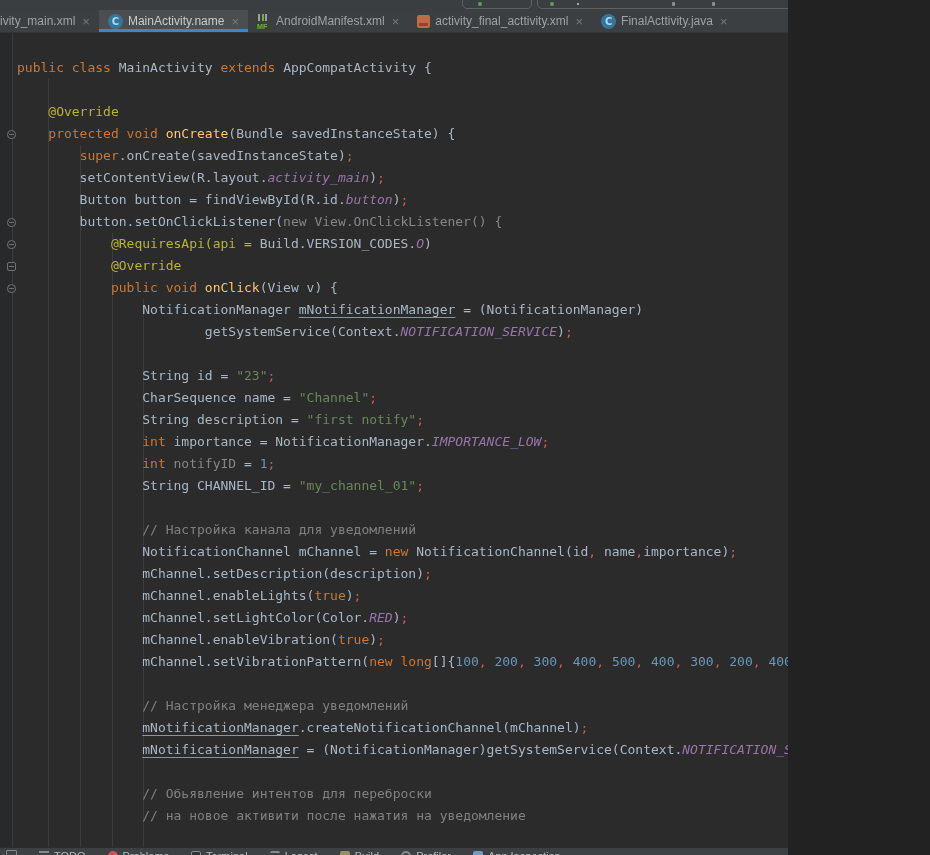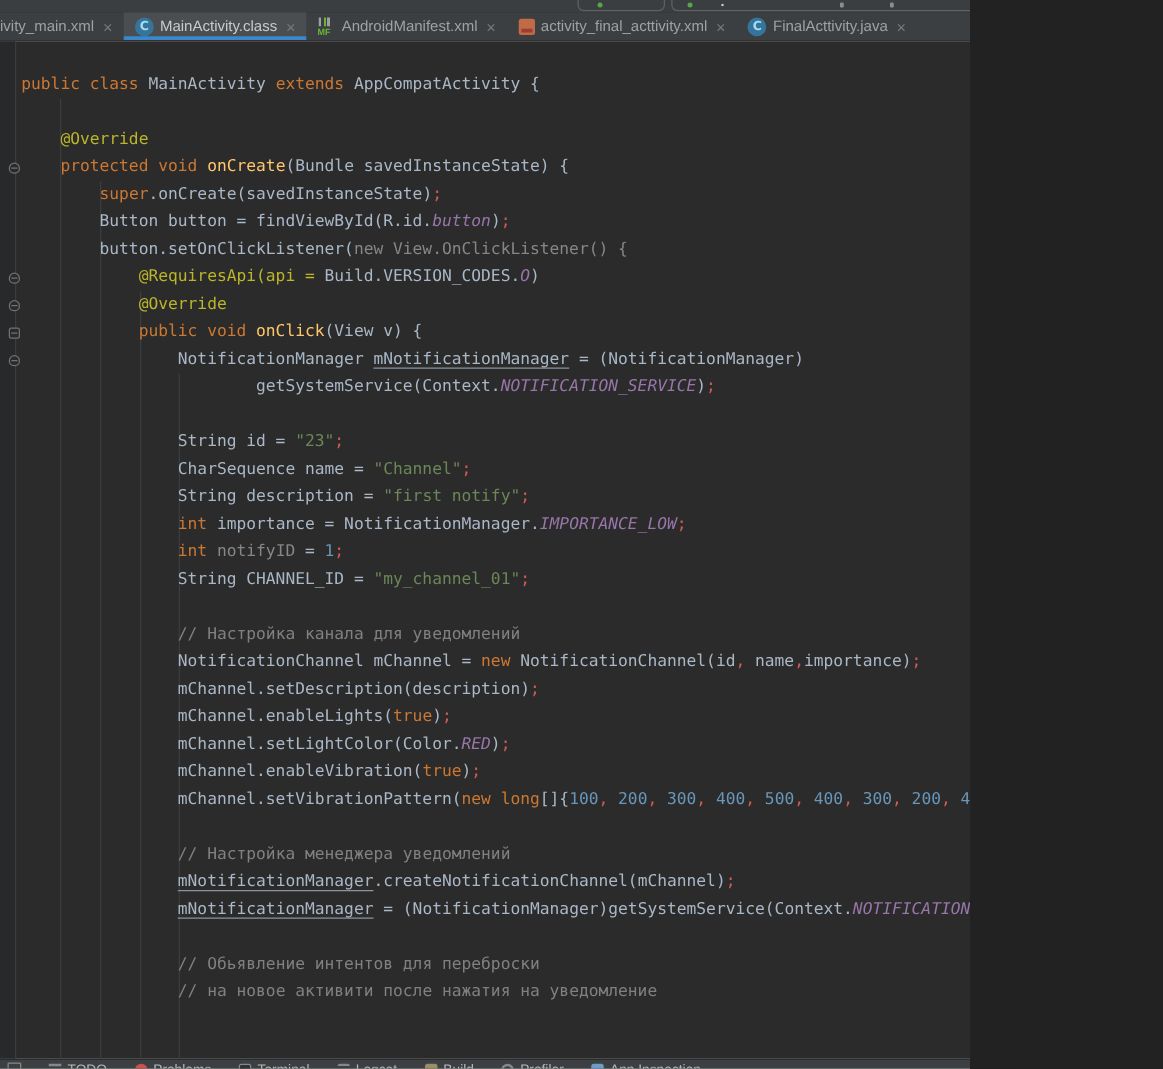--- a/index.html
+++ b/index.html
@@ -1,17 +1,17 @@
 <!DOCTYPE html>
 <html><head>
 <meta charset="utf-8">
 <style>
   html,body{margin:0;padding:0;background:#222;}
-  .screen{position:relative;width:776px;height:855px;overflow:hidden;background:#ffffff;
-          font-family:"Liberation Sans",sans-serif;}
+  .screen{position:relative;width:776px;height:855px;overflow:hidden;background:#86efac;
+          font-family:"Liberation Sans",sans-serif;padding-left:12px;}
 
   
   .top-strip{position:absolute;left:0;top:0;width:930px;height:10px;background:#3b3e40;
              border-bottom:1px solid #2d2f31;overflow:hidden;}
   .frag-box{position:absolute;top:-9px;height:16px;border:1px solid #5e6264;border-radius:5px;}
   .frag-dot{position:absolute;width:4px;height:4px;border-radius:50%;}
 
   
   .tabbar{position:absolute;left:0;top:10px;width:930px;height:23px;background:#3c3f41;
           display:flex;align-items:stretch;border-bottom:1px solid #323232;box-sizing:border-box;}
@@ -90,21 +90,21 @@
     <div class="frag-dot" style="left:712px;top:2px;width:3px;height:4px;border-radius:1px;background:#8a8e90;"></div>
   </div>
 
   <div class="tabbar" id="tabbar">
       <div class="tab first">
         <span>ivity_main.xml</span>
         <span class="close">×</span>
       </div>
       <div class="tab active">
         <span class="ic-java">C</span>
-        <span>MainActivity.class</span>
+        <span>MainActivity.name</span>
         <span class="close">×</span>
         <span class="underline"></span>
       </div>
       <div class="tab">
         <span class="ic-manifest">
           <span class="bars"></span>
           <span class="mf">MF</span>
         </span>
         <span>AndroidManifest.xml</span>
         <span class="close">×</span>
@@ -137,20 +137,21 @@
         <div class="fold-icon" style="left: 7px; top: 207px;"></div>
         <div class="fold-icon square" style="left: 7px; top: 229px;"></div>
         <div class="fold-icon" style="left: 7px; top: 251px;"></div>
       </div>
     <div class="code" id="code">
         <div class="codeline"><span class="k">public class </span><span class="p">MainActivity </span><span class="k">extends </span><span class="p">AppCompatActivity {</span></div>
         <div class="codeline"></div>
         <div class="codeline"><span class="p">    </span><span class="ann">@Override</span></div>
         <div class="codeline"><span class="p">    </span><span class="k">protected void </span><span class="m">onCreate</span><span class="p">(Bundle savedInstanceState) {</span></div>
         <div class="codeline"><span class="p">        </span><span class="k">super</span><span class="p">.onCreate(savedInstanceState)</span><span class="red">;</span></div>
+        <div class="codeline"><span class="p">        setContentView(R.layout.</span><span class="const">activity_main</span><span class="p">)</span><span class="red">;</span></div>
         <div class="codeline"><span class="p">        Button button = findViewById(R.id.</span><span class="const">button</span><span class="p">)</span><span class="red">;</span></div>
         <div class="codeline"><span class="p">        button.setOnClickListener(</span><span class="gray">new View.OnClickListener() {</span></div>
         <div class="codeline"><span class="p">            </span><span class="ann">@RequiresApi(api = </span><span class="p">Build.VERSION_CODES.</span><span class="const">O</span><span class="p">)</span></div>
         <div class="codeline"><span class="p">            </span><span class="ann">@Override</span></div>
         <div class="codeline"><span class="p">            </span><span class="k">public void </span><span class="m">onClick</span><span class="p">(View v) {</span></div>
         <div class="codeline"><span class="p">                NotificationManager </span><span class="u">mNotificationManager</span><span class="p"> = (NotificationManager)</span></div>
         <div class="codeline"><span class="p">                        getSystemService(Context.</span><span class="const">NOTIFICATION_SERVICE</span><span class="p">)</span><span class="red">;</span></div>
         <div class="codeline"></div>
         <div class="codeline"><span class="p">                String id = </span><span class="s">"23"</span><span class="red">;</span></div>
         <div class="codeline"><span class="p">                CharSequence name = </span><span class="s">"Channel"</span><span class="red">;</span></div>

